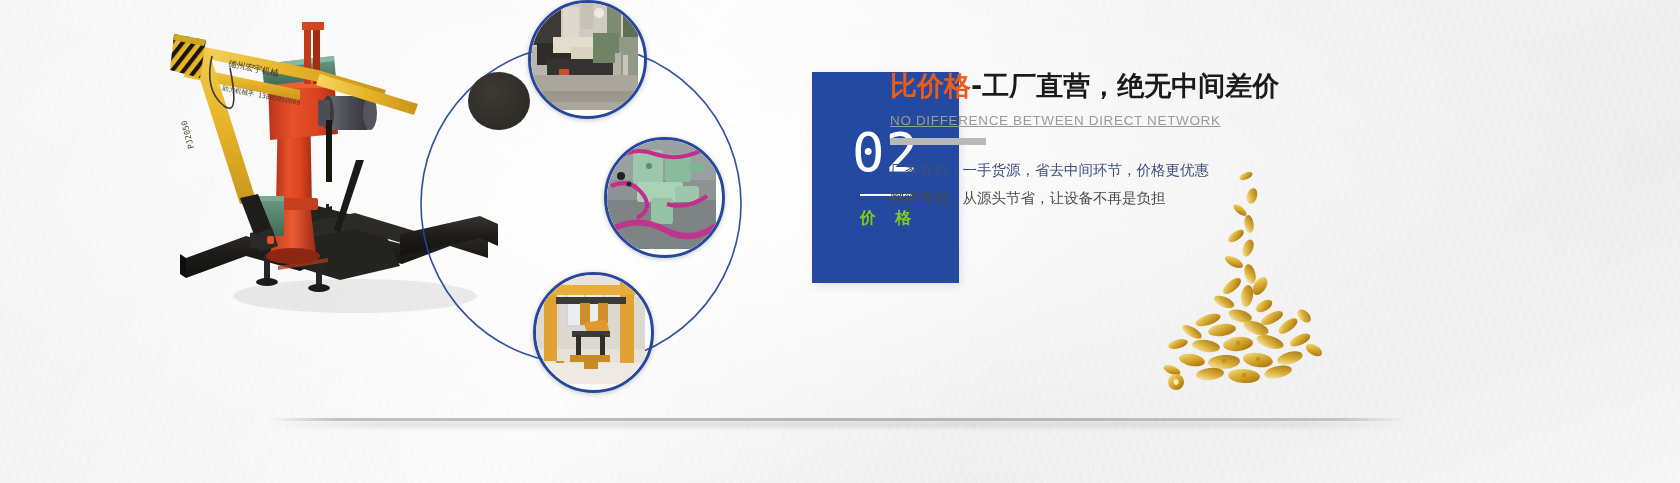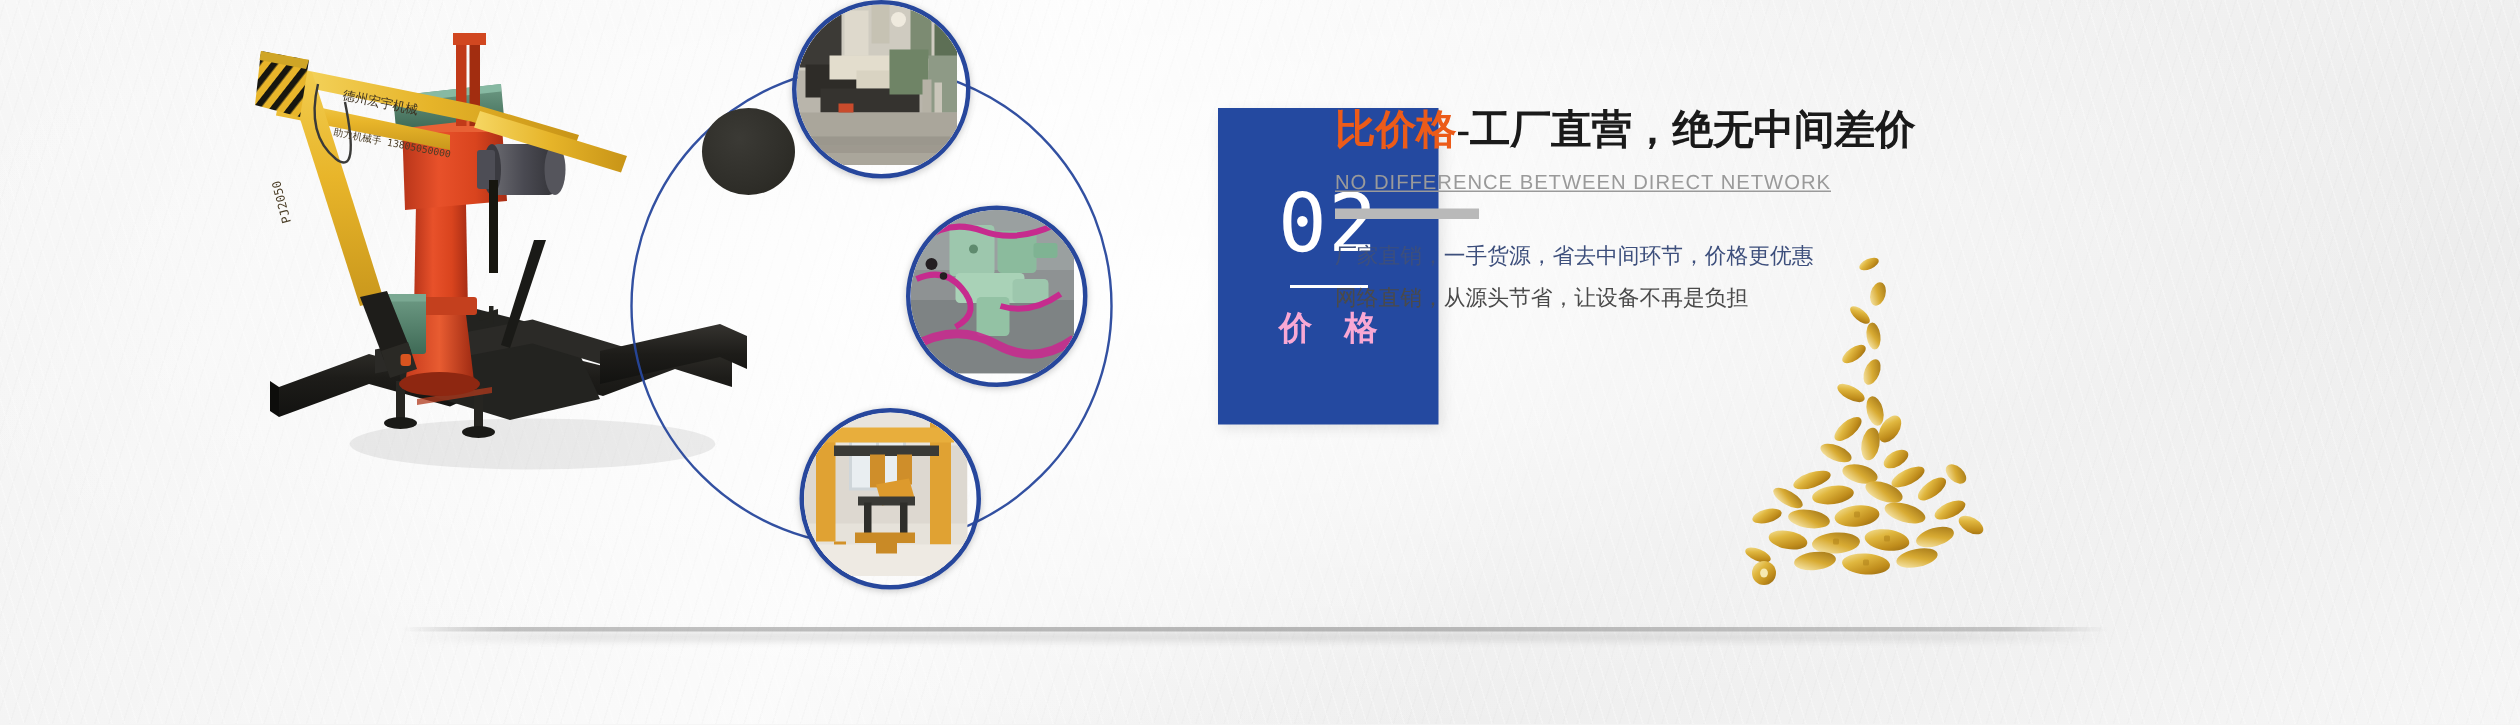--- a/index.html
+++ b/index.html
@@ -75,31 +75,31 @@
     position:absolute;left:812px;top:72px;width:147px;height:211px;
     background:#2449a0;
     box-shadow:2px 3px 9px rgba(0,0,0,.10);
     display:flex;flex-direction:column;align-items:center;justify-content:center;
   }
   .panel .num{
     color:#ffffff;font-size:54px;line-height:1;font-weight:400;
     letter-spacing:1px;font-family:"DejaVu Sans Mono","Liberation Mono",monospace;
   }
   .panel .rule{width:52px;height:2px;background:#ffffff;margin:14px 0 12px;}
-  .panel .cn{color:#f9a8d4;font-size:22px;font-weight:bold;letter-spacing:7px;
+  .panel .cn{color:#84cc16;font-size:16px;font-weight:bold;letter-spacing:7px;
     text-indent:7px;font-family:"DejaVu Sans","Liberation Sans",sans-serif;}
 
   
   .copy{position:absolute;left:890px;top:68px;width:560px;}
   .h1{
     font-size:27px;font-weight:bold;line-height:36px;white-space:nowrap;
     font-family:"DejaVu Sans","Liberation Sans",sans-serif;letter-spacing:0px;
   }
   .h1 .hl{color:#ec5b19;}
-  .h1 .dk{color:#1a1a1a;font-family:Liberation Serif, serif;}
+  .h1 .dk{color:#1a1a1a;}
   .h2{
     font-size:27px;font-weight:bold;line-height:34px;color:#ec5b19;
     font-family:"DejaVu Sans","Liberation Sans",sans-serif;margin-top:1px;
   }
   .en{
     font-size:13.5px;color:#9a9a9a;letter-spacing:.65px;margin-top:9px;
     font-family:"Liberation Sans","DejaVu Sans",sans-serif;white-space:nowrap;text-decoration:underline;
   }
   .grayline{width:96px;height:7px;background:#b9b9b9;margin-top:10px;}
   .bullets{margin-top:11px;}

